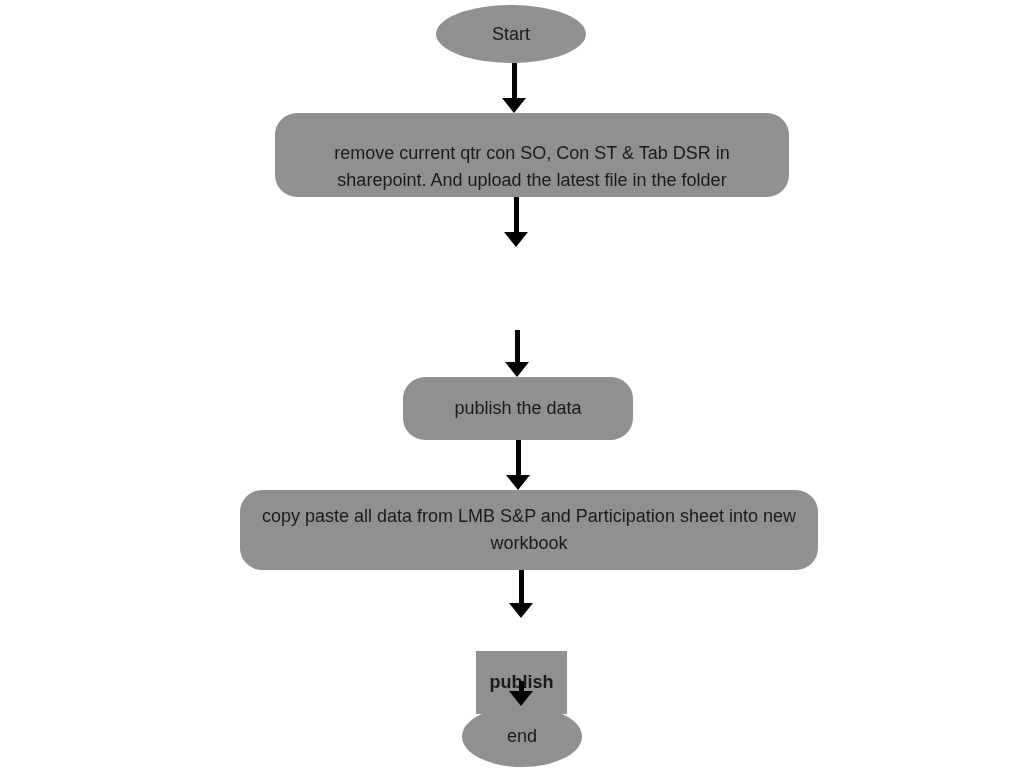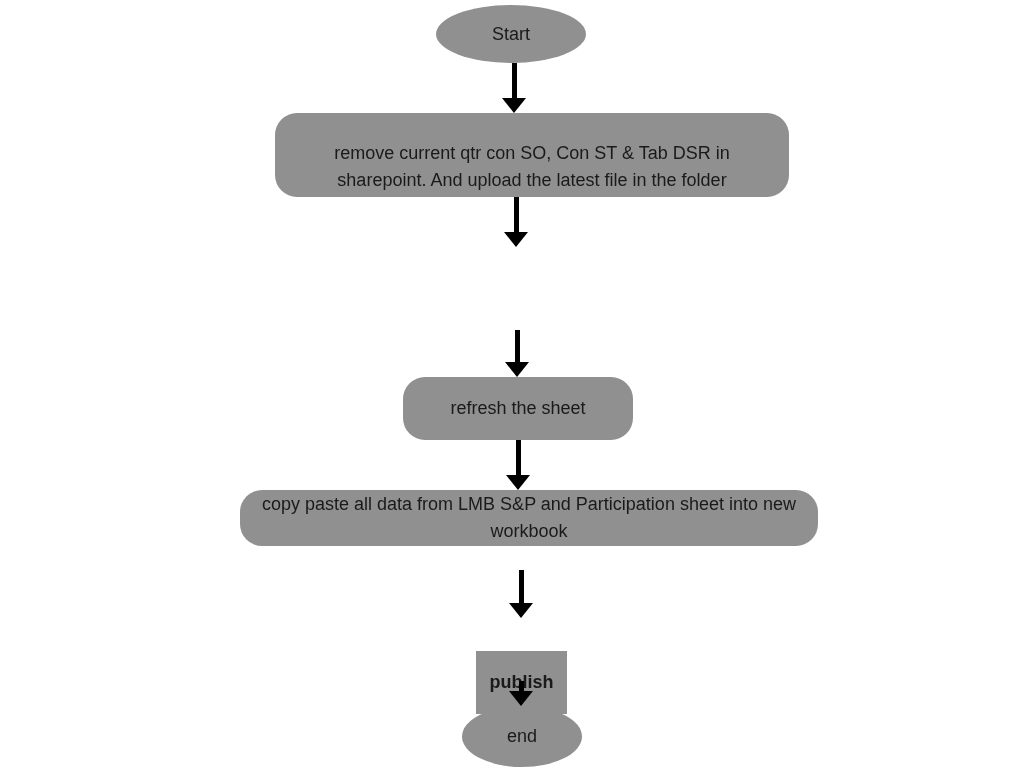--- a/index.html
+++ b/index.html
@@ -29,21 +29,21 @@
   .sharp   { border-radius: 0; }
   .io      { clip-path: polygon(60px 0, 100% 0, calc(100% - 60px) 100%, 0 100%); }
 
   
   .n-start    { left: 436px; top: 5px;   width: 150px; height: 58px; }
   .n-remove   { left: 275px; top: 113px; width: 514px; height: 84px; }
   .n-remove .label { max-width: 470px; margin-top: 24px; }
   .n-open     { left: 267px; top: 247px; width: 523px; height: 83px; }
   .n-open .label { max-width: 300px; }
   .n-refresh  { left: 403px; top: 377px; width: 230px; height: 63px; }
-  .n-copy     { left: 240px; top: 490px; width: 578px; height: 56px; }
+  .n-copy     { left: 240px; top: 490px; width: 578px; height: 80px; }
   .n-copy .label { max-width: 560px; }
   .n-publish  { left: 476px; top: 651px; width: 91px;  height: 63px; font-weight: bold; }
   .n-end      { left: 462px; top: 706px; width: 120px; height: 61px; text-align: center; }
 
   
   .arrow {
     position: absolute;
     display: flex;
     flex-direction: column;
     align-items: center;
@@ -86,21 +86,21 @@
     <div class="head"></div>
   </div>
 
 
   <div class="arrow a3">
     <div class="shaft"></div>
     <div class="head"></div>
   </div>
 
   <div class="node rounded n-refresh">
-    <span class="label">refresh the sheet</span>
+    <span class="label">publish the data</span>
   </div>
 
   <div class="arrow a4">
     <div class="shaft"></div>
     <div class="head"></div>
   </div>
 
   <div class="node rounded n-copy">
     <span class="label">copy paste all data from LMB S&amp;P  and Participation sheet into new workbook</span>
   </div>

